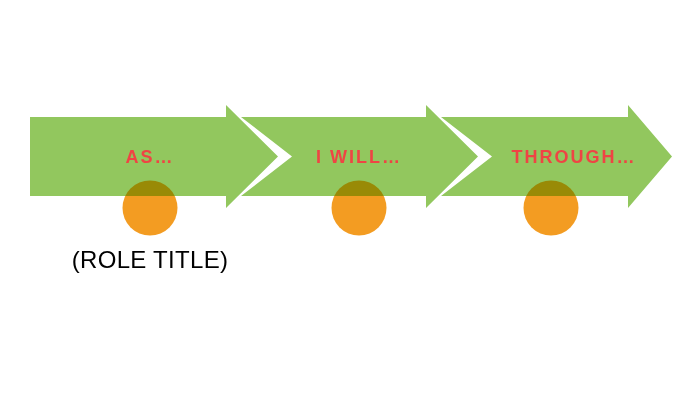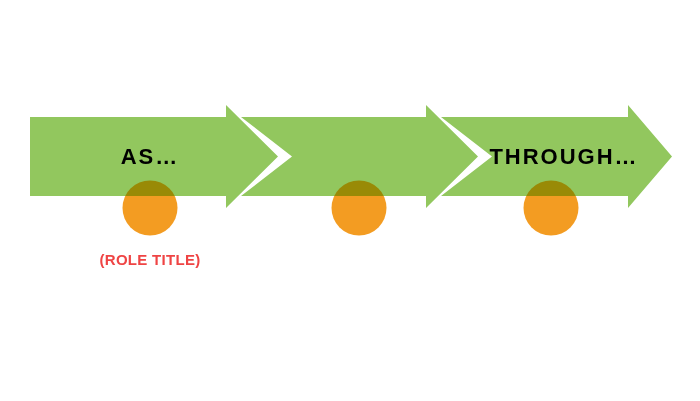--- a/index.html
+++ b/index.html
@@ -30,41 +30,41 @@
     height: 401px;
     display: block;
   }
 
   
   .stage-label {
     position: absolute;
     top: 141px;
     height: 32px;
     line-height: 32px;
-    color: #000000;
+    color: #ef4444;
     font-family: "Liberation Sans", sans-serif;
     font-weight: bold;
-    font-size: 22px;
+    font-size: 18px;
     letter-spacing: 2.0px;
     text-align: center;
     white-space: nowrap;
     -webkit-font-smoothing: antialiased;
   }
   .stage-label.s0 { left: 60px;  width: 180px; }
   .stage-label.s1 { left: 268px; width: 182px; }
-  .stage-label.s2 { left: 473px; width: 182px; }
+  .stage-label.s2 { left: 483px; width: 182px; }
 
   
   .caption {
     position: absolute;
     top: 247px;
-    color: #ef4444;
+    color: #000000;
     font-family: "Liberation Sans", sans-serif;
-    font-weight: bold;
-    font-size: 15px;
+    font-weight: normal;
+    font-size: 24px;
     letter-spacing: 0.3px;
     line-height: 25px;
     text-align: center;
   }
   .caption.c0 { left: 55px;  width: 190px; }
   .caption.c1 { left: 249px; width: 222px; }
   .caption.c2 { left: 466px; width: 172px; }
 </style>
 </head>
 <body>
@@ -99,17 +99,18 @@
     </g>
 
     <g clip-path="url(#band-clip)">
       <circle cx="150" cy="208" r="27.5" fill="#998a06"></circle>
       <circle cx="359" cy="208" r="27.5" fill="#998a06"></circle>
       <circle cx="551" cy="208" r="27.5" fill="#998a06"></circle>
     </g>
   </svg>
 
   <div class="stage-label s0">AS…</div>
+  <div class="stage-label s1">I WILL…</div>
   <div class="stage-label s2">THROUGH…</div>
 
   <div class="caption c0">(ROLE TITLE)</div>
 
 </div>
 
 </body></html>

